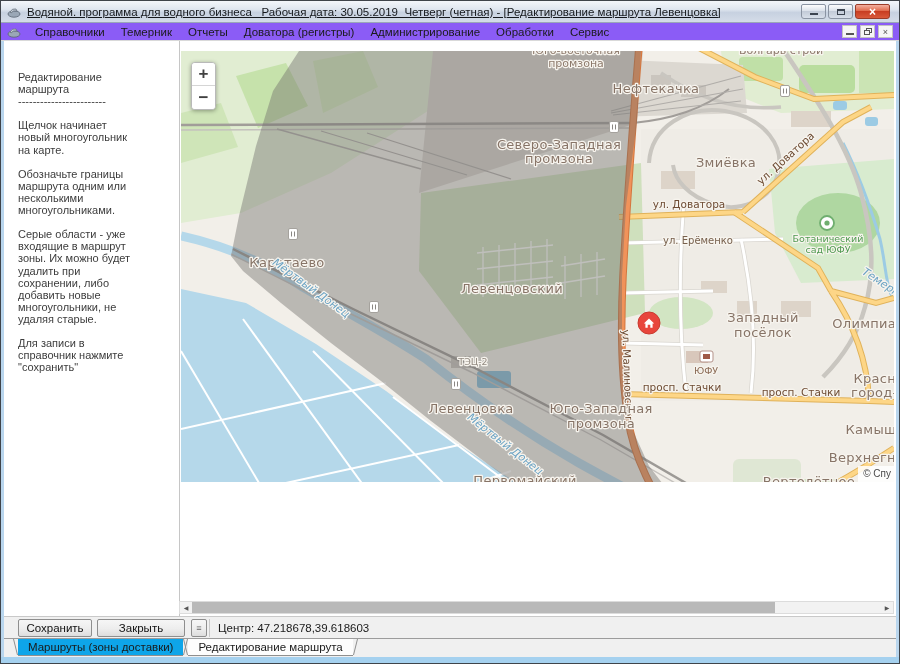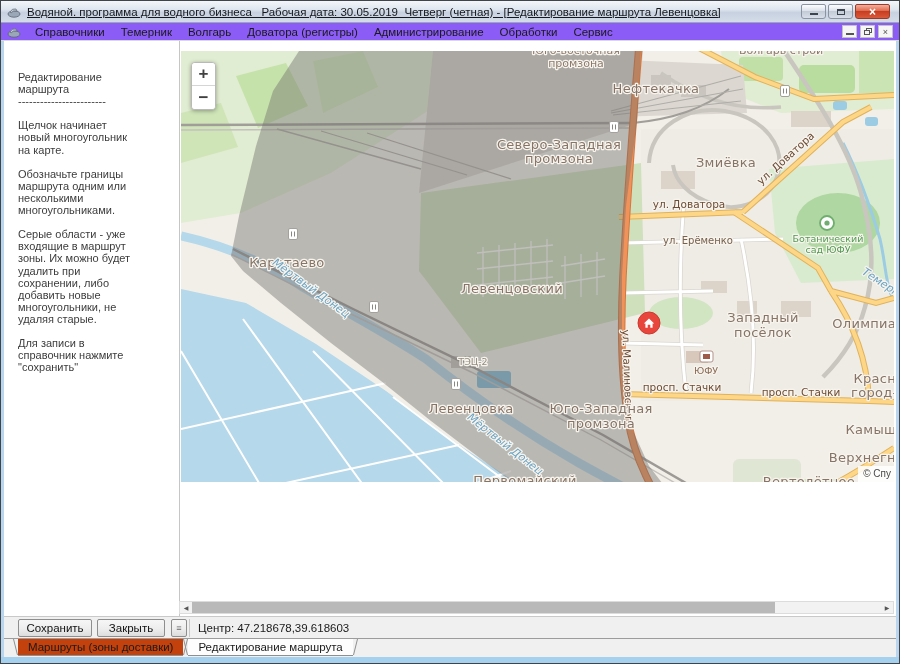--- a/index.html
+++ b/index.html
@@ -63,27 +63,27 @@
     font-size:6px;color:#555;}
   .hs-arrow.left{left:0;}.hs-arrow.right{right:0;}
   .hs-thumb{position:absolute;left:12px;top:0;bottom:0;width:583px;background:#b9b9b9;}
   
   .statusrow{position:absolute;left:0;right:0;bottom:19px;height:22px;background:#f0f0f0;
     border-top:1px solid #c9c9c9;display:flex;align-items:center;padding-left:14px;font-size:11.5px;color:#1a1a1a;}
   .btn{height:18px;border:1px solid #8e8e8e;border-radius:2px;font-size:11.5px;color:#111;
     background:linear-gradient(180deg,#f6f6f6,#ededed 55%,#dddddd);
     display:flex;align-items:center;justify-content:center;}
   .btn.save{width:74px;margin-right:5px;text-align:right;}
-  .btn.closeb{width:68px;margin-right:6px;text-align:right;}
+  .btn.closeb{width:88px;margin-right:6px;text-align:right;}
   .btn.small{width:16px;margin-right:2px;font-size:9px;color:#666;}
   .status-sep{width:1px;height:18px;background:#c9c9c9;margin-right:8px;}
   
   .tabsrow{position:absolute;left:0;right:0;bottom:0;height:19px;background:#f0f0f0;
     border-top:1px solid #9c9c9c;display:flex;padding-left:14px;font-size:11.5px;color:#1a1a1a;}
-  .tab{position:relative;height:17px;line-height:16px;padding:0 10px;background:#c2410c;
+  .tab{position:relative;height:17px;line-height:16px;padding:0 10px;background:#0ea5e9;
     border-bottom:1px solid #8f8f8f;margin-right:5px;}
   .tab::before{content:'';position:absolute;top:0;bottom:0;left:-3px;width:6px;
     border-left:1px solid #8f8f8f;transform:skewX(14deg);}
   .tab::after{content:'';position:absolute;top:0;bottom:0;right:-3px;width:6px;
     border-right:1px solid #8f8f8f;transform:skewX(-14deg);}
   .tab.active{background:#fdfdfd;}
   
   .ml{font-family:"DejaVu Sans",sans-serif;text-anchor:middle;
       stroke:#f7f4ee;stroke-width:2.5px;paint-order:stroke;stroke-linejoin:round;}
   .place{font-size:11px;fill:#8d7a6c;}
@@ -119,21 +119,21 @@
     </div>
   </div>
 
   <div class="menubar">
     <svg class="app-icon" viewBox="0 0 15 12">
       <ellipse cx="7" cy="8" rx="6" ry="3.2" fill="#9aa7b6" stroke="#5b6673" stroke-width="0.8"></ellipse>
       <path d="M3,6 Q5,2 9,3 L10,5 Q6,4 4,7 Z" fill="#c3ccd6" stroke="#5b6673" stroke-width="0.7"></path>
     </svg>
     <span class="menu-item">Справочники</span>
     <span class="menu-item">Темерник</span>
-    <span class="menu-item">Волгарь</span>
+    <span class="menu-item">Отчеты</span>
     <span class="menu-item">Доватора (регистры)</span>
     <span class="menu-item">Администрирование</span>
     <span class="menu-item">Обработки</span>
     <span class="menu-item">Сервис</span>
     <div class="mdi-btns">
       <div class="mbtn">
           <span class="min-glyph" style="border-color:#555"></span>
         </div>
       <div class="mbtn">
           <span class="restore-glyph">

